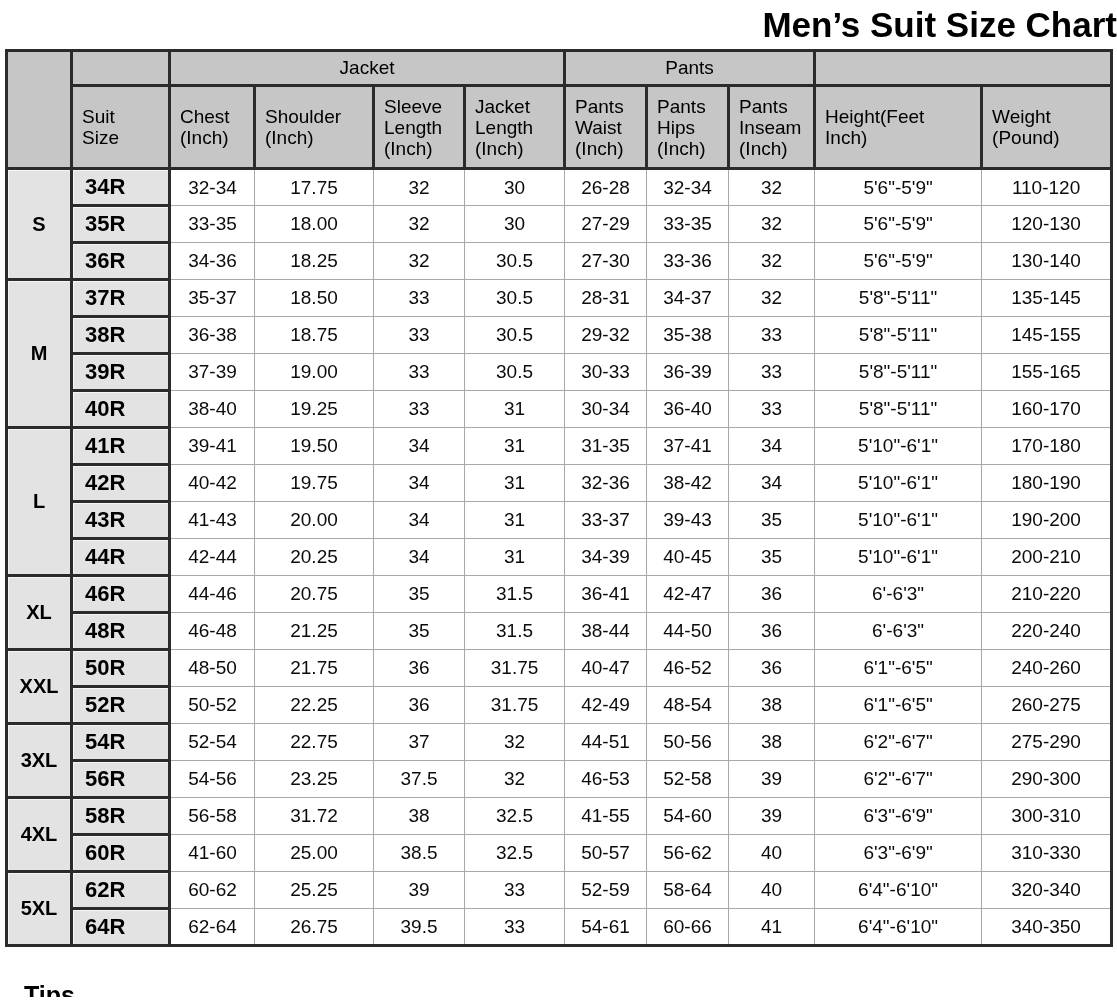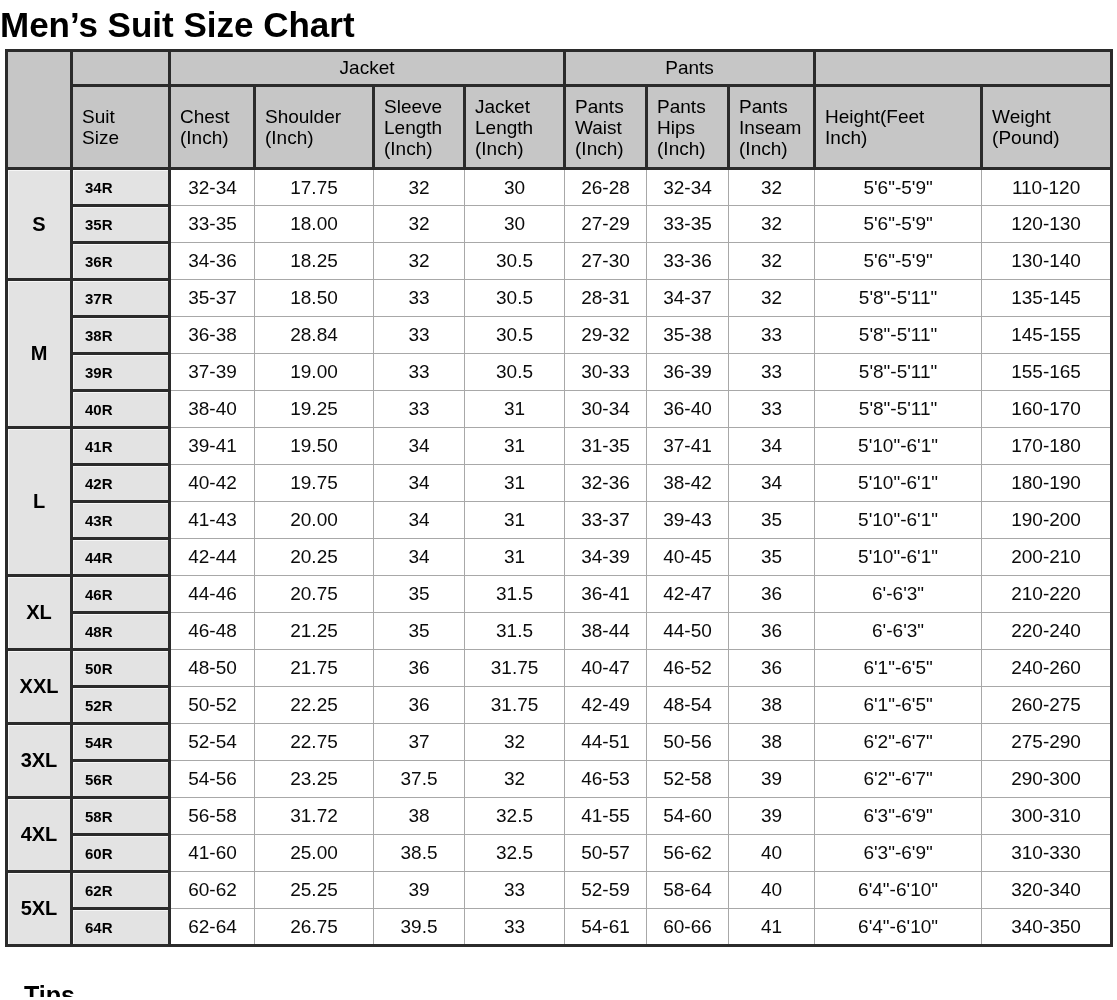--- a/index.html
+++ b/index.html
@@ -6,21 +6,21 @@
     margin: 0;
     padding: 0;
     background: #ffffff;
     width: 1117px;
     height: 1000px;
     overflow: hidden;
     font-family: "Liberation Sans", sans-serif;
     color: #111111;
   }
   .page-title {
-    text-align: left;
+    text-align: right;
     font-size: 35px;
     font-weight: bold;
     padding-top: 3px;
     height: 46px;
     line-height: 44px;
     letter-spacing: 0px;
     color: #000000;
   }
   table.size-chart {
     border-collapse: collapse;
@@ -57,21 +57,21 @@
     font-weight: bold;
     font-size: 20px;
     text-align: center;
     color: #000000;
   }
   .cell-suit {
     border: 3px solid #2b2b2b;
     background: #e3e3e3;
     box-shadow: inset 1px 1px 0 #f6f6f6;
     font-weight: bold;
-    font-size: 15px;
+    font-size: 22px;
     text-align: left;
     padding-left: 12px;
     color: #000000;
   }
   .cell-data {
     border: 1px solid #a8a8a8;
     background: #ffffff;
     font-size: 19px;
     text-align: center;
     height: 37px;
@@ -193,21 +193,21 @@
         <td class="cell-data">30.5</td>
         <td class="cell-data">28-31</td>
         <td class="cell-data">34-37</td>
         <td class="cell-data">32</td>
         <td class="cell-data">5'8"-5'11"</td>
         <td class="cell-data">135-145</td>
       </tr>
       <tr>
         <td class="cell-suit">38R</td>
         <td class="cell-data">36-38</td>
-        <td class="cell-data">28.84</td>
+        <td class="cell-data">18.75</td>
         <td class="cell-data">33</td>
         <td class="cell-data">30.5</td>
         <td class="cell-data">29-32</td>
         <td class="cell-data">35-38</td>
         <td class="cell-data">33</td>
         <td class="cell-data">5'8"-5'11"</td>
         <td class="cell-data">145-155</td>
       </tr>
       <tr>
         <td class="cell-suit">39R</td>

